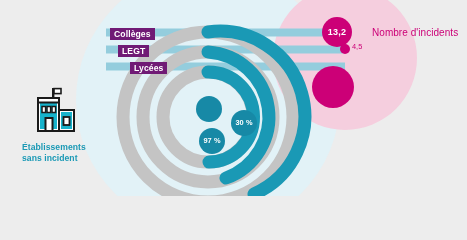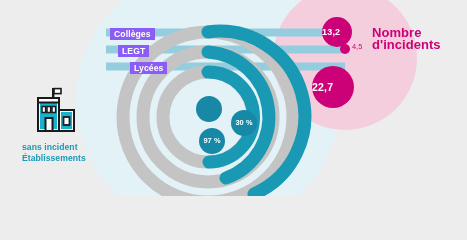--- a/index.html
+++ b/index.html
@@ -10,54 +10,54 @@
   }
   #stage{position:absolute;inset:0;width:467px;height:196px;}
   svg.layer{position:absolute;left:0;top:0;width:467px;height:196px;}
 
   .lbl{
     position:absolute;
     color:#ffffff;
     font-weight:bold;
     font-size:8.6px;
     line-height:10.6px;
-    background:#8b5cf6;
+    background:#701a75;
     padding:1px 4px 1px 4px;
     white-space:nowrap;
     letter-spacing:0.1px;
   }
   #lbl-colleges{left:110px;top:27.5px;}
   #lbl-legt{left:118px;top:44.5px;}
   #lbl-lycees{left:122px;top:61.5px;text-align:right;margin-left:8px;}
   #lbl-lycees .l2{display:block;margin-left:-15px;}
 
   .pct{
     position:absolute;
     color:#ffffff;font-weight:bold;font-size:7.4px;
     width:26px;height:26px;line-height:26px;text-align:center;
     letter-spacing:0.1px;
   }
   #pct-28{left:196px;top:96px;}
   #pct-30{left:231px;top:110px;}
   #pct-39{left:199px;top:128px;}
 
   .bub{
-    position:absolute;color:#ffffff;font-weight:bold;text-align:left;
+    position:absolute;color:#ffffff;font-weight:bold;text-align:center;
     letter-spacing:0.2px;
   }
   #bub-132{left:322px;top:17px;width:30px;height:30px;line-height:30px;font-size:9px;}
   #bub-227{left:312px;top:66px;width:42px;height:42px;line-height:42px;font-size:10.5px;}
   #bub-45-label{
     position:absolute;left:352px;top:41.5px;
     color:#cc0077;font-weight:normal;font-size:7.4px;
   }
 
   #side-note{
     position:absolute;left:372px;top:27px;width:92px;
-    color:#cc0077;font-weight:bold;font-size:13px;line-height:11.6px;
+    color:#cc0077;font-weight:normal;font-size:10px;line-height:11.6px;
     letter-spacing:0.05px;
   }
   #side-note span{display:block;}
 
   #left-cap{
     position:absolute;left:22px;top:142px;width:100px;
     color:#1a99b5;font-weight:bold;font-size:8.6px;line-height:11px;
     letter-spacing:0.05px;
   }
   #left-cap span{display:block;}
@@ -135,25 +135,24 @@
   <div class="lbl" id="lbl-colleges">Collèges</div>
 
   <div class="lbl" id="lbl-legt">LEGT</div>
 
   <div class="lbl" id="lbl-lycees"><span class="l1">Lycées</span></div>
 
   <div class="pct" id="pct-30">30 %</div>
   <div class="pct" id="pct-39">97 %</div>
 
   <div class="bub" id="bub-132">13,2</div>
-  <div class="bub" id="bub-227">22,7</div>
   <div id="bub-45-label">4,5</div>
 
   <div id="side-note">
     <span>Nombre d'incidents</span>
   </div>
 
   <div id="left-cap">
+    <span>Établissements</span>
     <span>sans incident</span>
-    <span>Établissements</span>
   </div>
 
 </div>
 
 </body></html>

